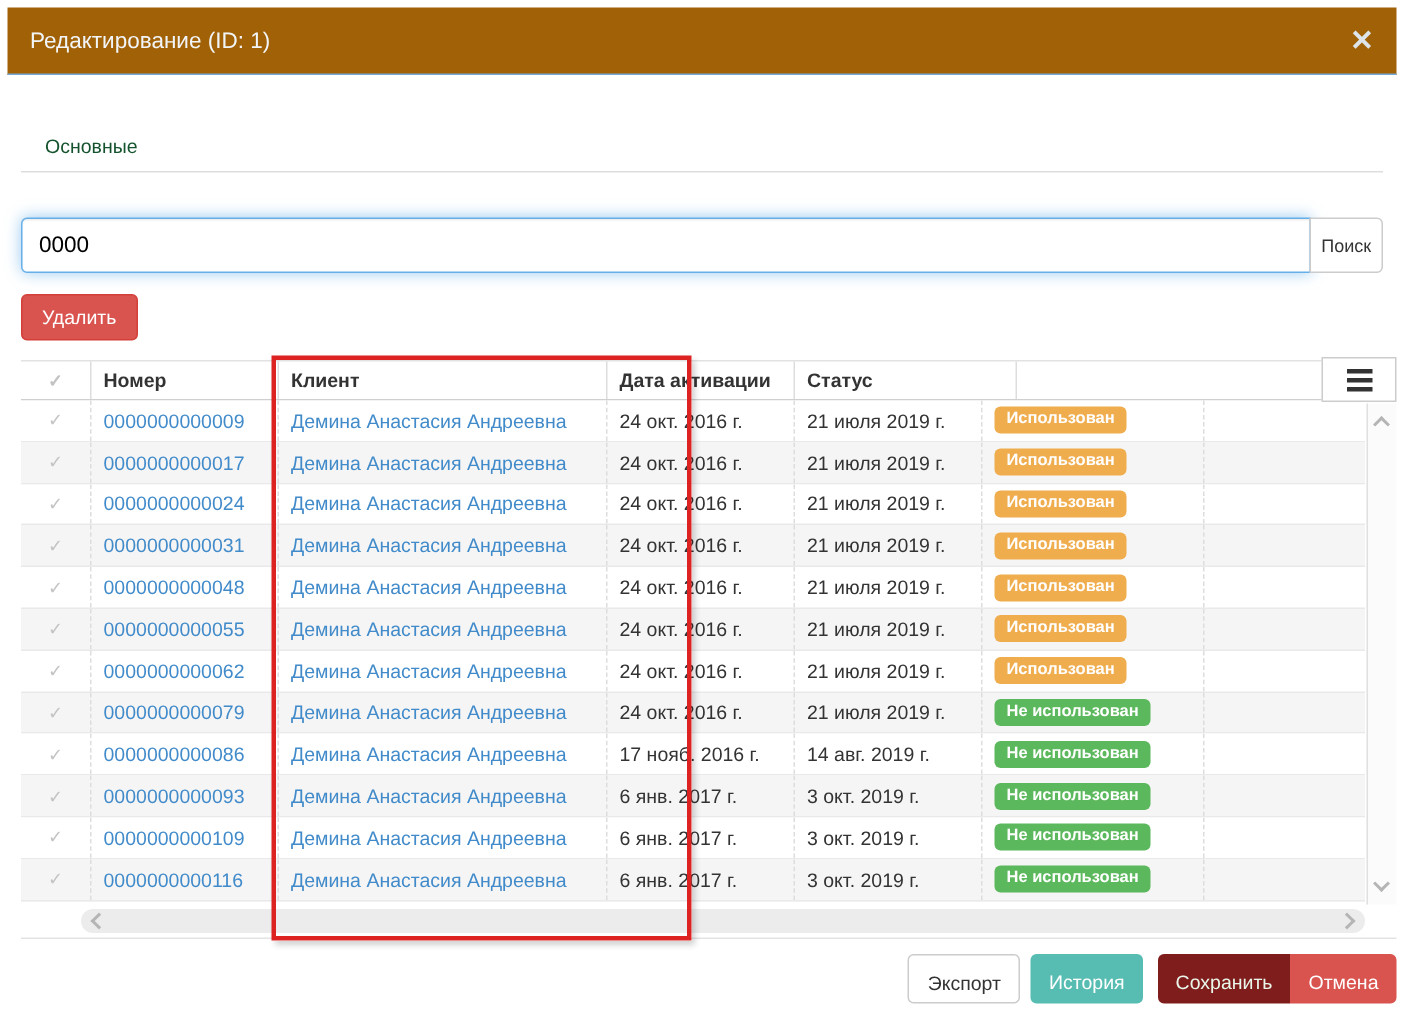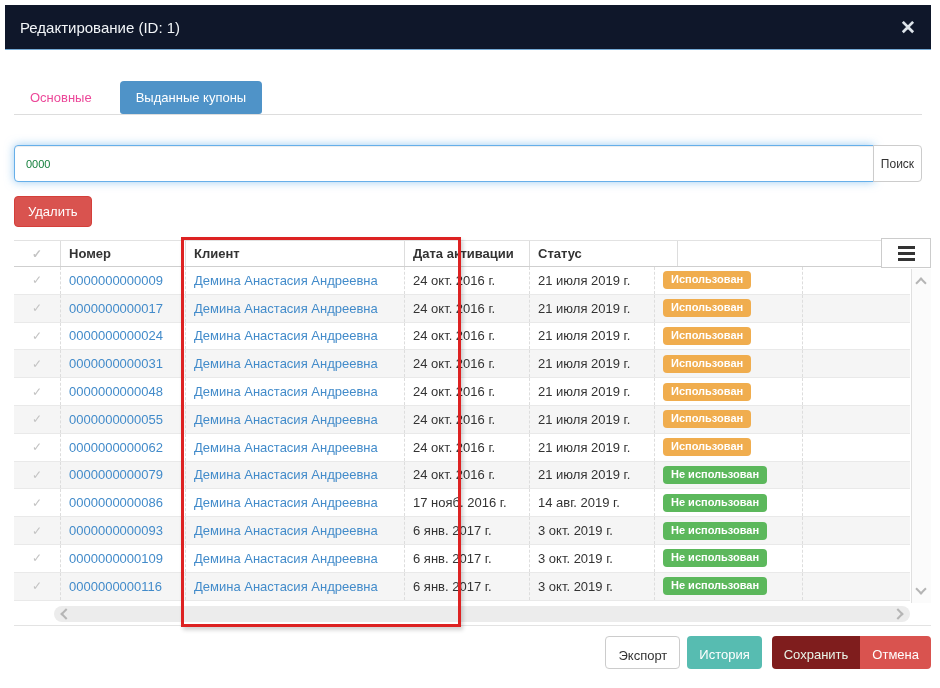--- a/index.html
+++ b/index.html
@@ -3,35 +3,35 @@
 <meta charset="utf-8">
 <style>
   * { margin:0; padding:0; box-sizing:border-box; }
   html,body { width:940px; height:688px; background:#fff; font-family:"Liberation Sans", sans-serif; }
   body { position:relative; overflow:hidden; }
 
   .modal { position:absolute; left:5px; top:5px; width:926px; height:678px; background:#fff; }
 
   
   .modal-header { position:absolute; left:0; top:0; width:926px; height:45px;
-    background:#0f172a; border-bottom:1px solid #74a9d4; display:flex; align-items:center;
+    background:#a16207; border-bottom:1px solid #74a9d4; display:flex; align-items:center;
     padding:4px 15px; }
   .modal-title { color:#f2f5f8; font-size:15px; }
   .close-x { margin-left:auto; color:#dde4ea; font-size:19px; font-weight:bold; cursor:pointer; line-height:1; }
 
   
   .tabs { position:absolute; left:9px; top:70px; width:908px; height:40px; border-bottom:1px solid #ddd;
     display:flex; align-items:flex-end; }
-  .tab { font-size:13px; padding:9px 16px; color:#ec4899; cursor:pointer; margin-bottom:0; }
+  .tab { font-size:13px; padding:9px 16px; color:#14532d; cursor:pointer; margin-bottom:0; }
   .tab.active { background:#4f93c8; color:#fff; border-radius:4px 4px 3px 3px; margin-left:12px; }
 
   
   .search-row { position:absolute; left:9px; top:140px; width:908px; display:flex; }
   .search-input { flex:1; height:37px; border:1px solid #66afe9; border-radius:4px 0 0 4px;
-    padding:2px 11px; font-size:11px; color:#15803d; outline:none;
+    padding:2px 11px; font-size:15px; color:#000000; outline:none;
     box-shadow:inset 0 1px 1px rgba(0,0,0,.075), 0 0 10px rgba(102,175,233,.65); }
   .search-btn { width:49px; height:37px; background:#fff; border:1px solid #ccc; border-left:1px solid #ccc;
     border-radius:0 4px 4px 0; font-size:12px; color:#333; cursor:pointer; margin-left:-1px;
     font-family:"Liberation Sans", sans-serif; }
 
   
   .btn-delete { position:absolute; left:9px; top:191px; height:31px; padding:0 13px;
     background:#d9534f; border:1px solid #d43f3a; border-radius:4px; color:#fff; font-size:13px;
     cursor:pointer; font-family:"Liberation Sans", sans-serif; }
 
@@ -102,21 +102,20 @@
 
 <div class="modal">
 
   <div class="modal-header">
     <span class="modal-title">Редактирование (ID: 1)</span>
     <span class="close-x">✕</span>
   </div>
 
   <div class="tabs">
     <span class="tab">Основные</span>
-    <span class="tab active">Выданные купоны</span>
   </div>
 
   <div class="search-row">
     <input class="search-input" type="text" value="0000" style="">
     <button class="search-btn">Поиск</button>
   </div>
 
   <button class="btn-delete">Удалить</button>
 
   <div class="grid">

